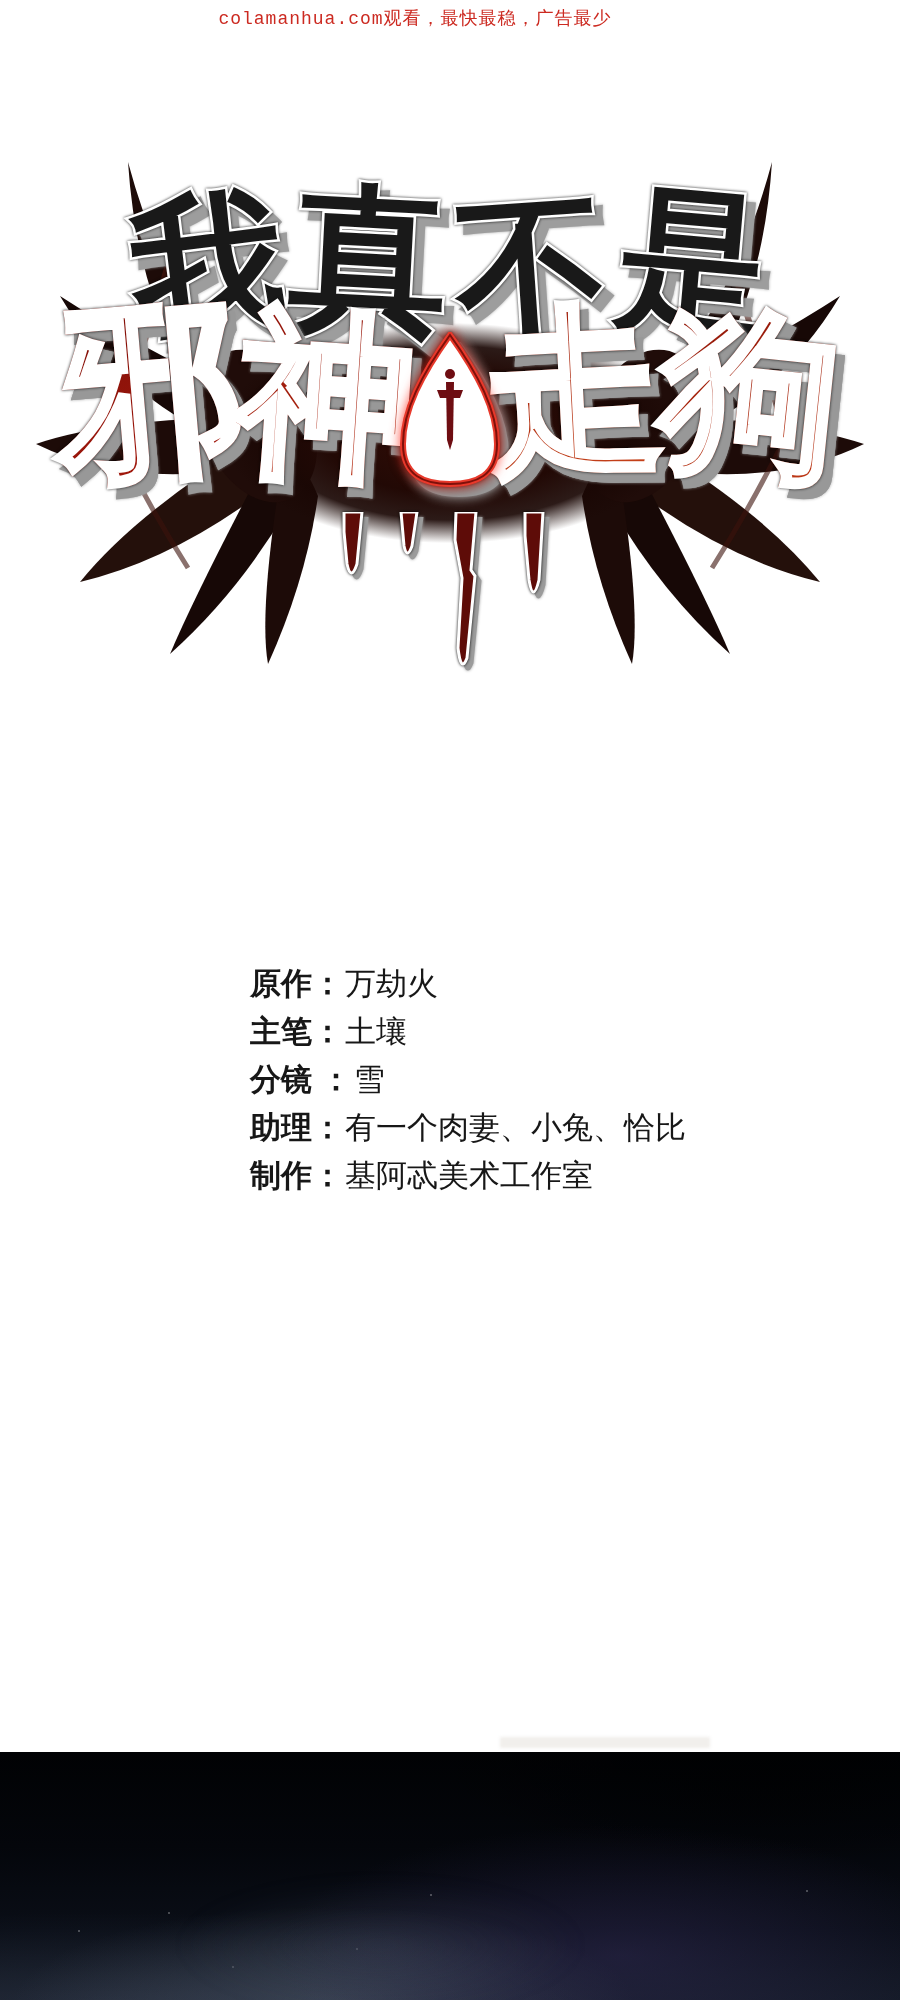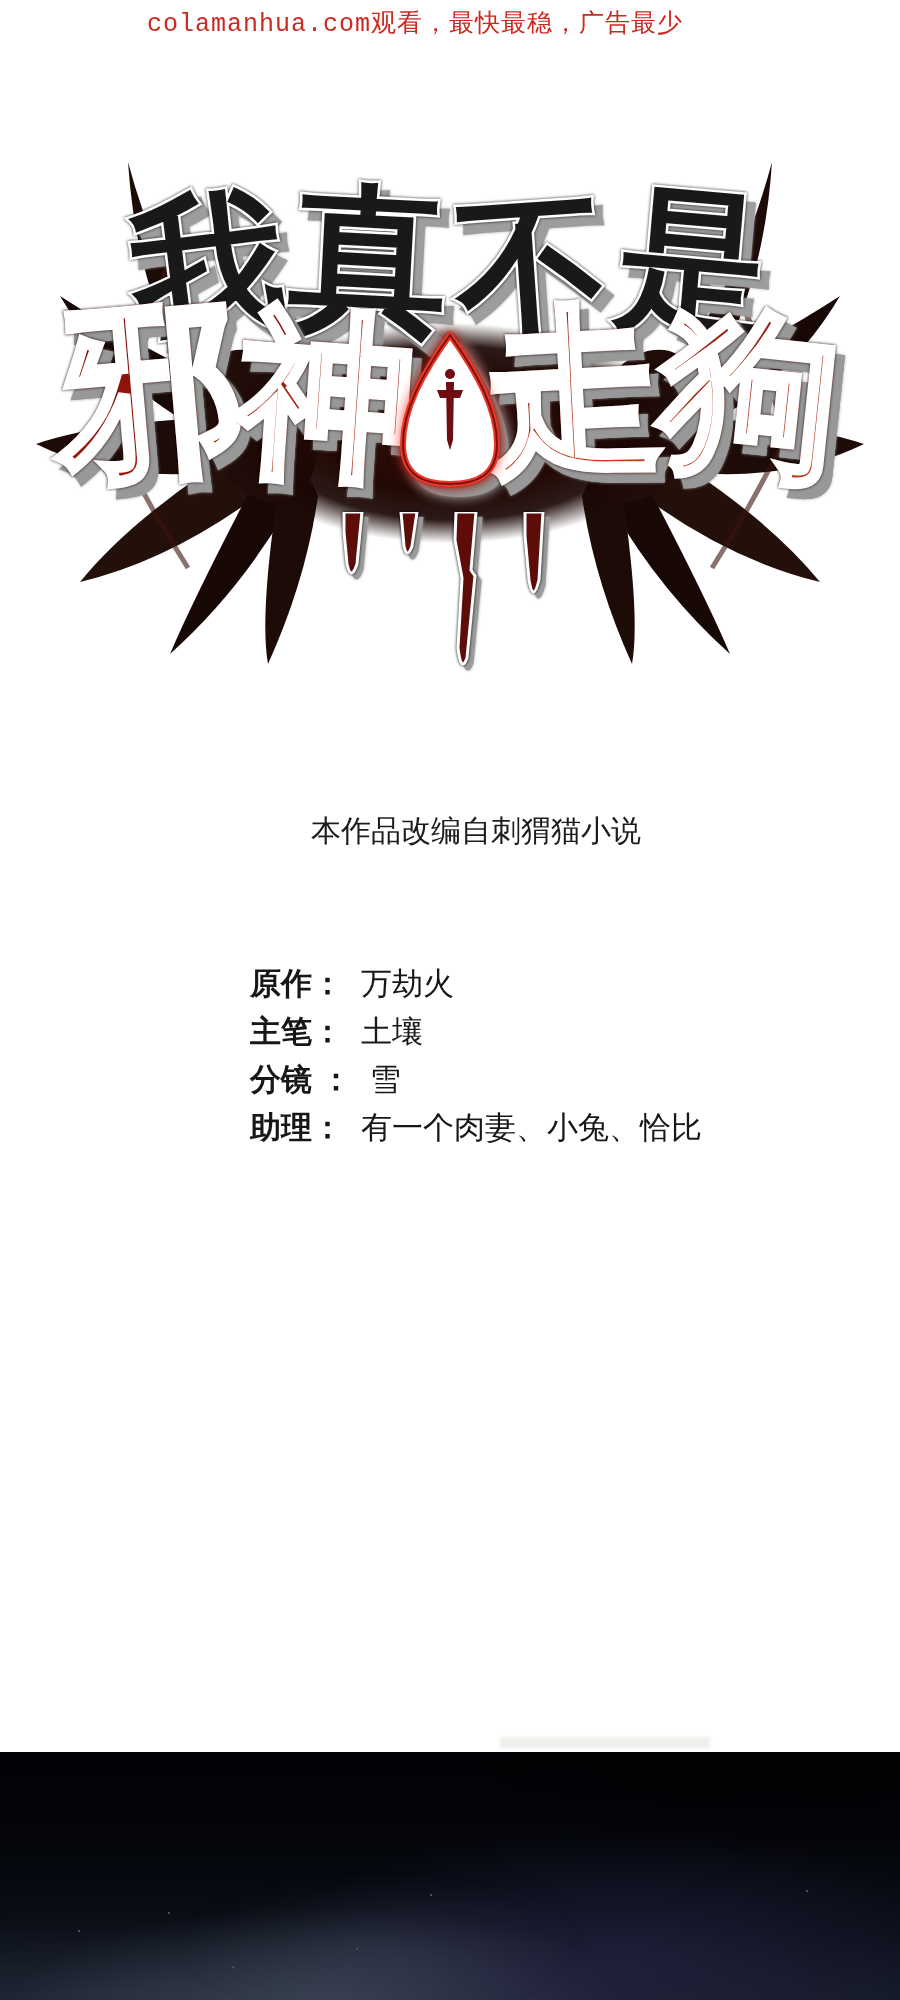--- a/index.html
+++ b/index.html
@@ -6,21 +6,21 @@
   body{
     width:900px;height:2000px;position:relative;overflow:hidden;
     background:#ffffff;
     font-family:"Liberation Sans", sans-serif;
   }
   
   .notice{
     position:absolute;top:6px;left:0;right:95px;
     text-align:center;
     color:#cc2a21;
-    font-size:25px;
+    font-size:18px;
     font-family:"Liberation Mono","DejaVu Sans Mono",monospace;
     letter-spacing:1px;
     white-space:nowrap;
     padding-left:25px;
   }
   
   .logo{
     position:absolute;top:140px;left:0;width:900px;height:560px;
   }
   .wing{position:absolute;top:8px;width:312px;height:520px;z-index:1;}
@@ -78,21 +78,21 @@
   .intro{
     position:absolute;top:806px;left:52px;right:0;z-index:1;
     text-align:center;color:#1c1c1c;
     font-size:30px;line-height:50px;font-weight:500;
   }
   .credits{
     position:absolute;top:960px;left:250px;z-index:1;
     font-size:31px;line-height:48px;font-weight:600;color:#171717;
   }
   .credit-row{white-space:nowrap;}
-  .credit-row .val{margin-left:18px;font-weight:500;}
+  .credit-row .val{margin-left:2px;font-weight:500;}
   
   .watermark{
     position:absolute;top:1737px;left:500px;width:210px;height:11px;
     background:rgba(205,198,185,0.28);
     filter:blur(1.5px);
   }
   
   .night{
     position:absolute;top:1752px;left:0;width:900px;height:248px;overflow:hidden;
     background:
@@ -185,35 +185,37 @@
     <svg class="drip" style="left:452px" width="28" height="168" viewBox="0 0 28 168">
       <path d="M4,0 L24,0 L19,58 L23,64 L15,146 Q9,162 6,136 L10,66 L3,28 Z" fill="#5e0c08" stroke="#fff" stroke-width="3"></path>
     </svg>
     <svg class="drip" style="left:522px" width="24" height="102" viewBox="0 0 24 102">
       <path d="M3,0 L21,0 L17,68 Q11,92 7,68 L3,24 Z" fill="#5e0c08" stroke="#fff" stroke-width="3"></path>
     </svg>
   </div>
 </div>
 
 <div class="intro">
-  <div>本作品改编自刺猬猫小说</div>
 </div>
 
 <div class="credits">
   <div class="credit-row">
     <span class="lbl">原作：</span><span class="val">万劫火</span>
   </div>
   <div class="credit-row">
     <span class="lbl">主笔：</span><span class="val">土壤</span>
   </div>
   <div class="credit-row">
     <span class="lbl">分镜 ：</span><span class="val">雪</span>
   </div>
   <div class="credit-row">
     <span class="lbl">助理：</span><span class="val">有一个肉妻、小兔、恰比</span>
+  </div>
+  <div class="credit-row">
+    <span class="lbl">制作：</span><span class="val">基阿忒美术工作室</span>
   </div>
 </div>
 
 <div class="watermark"></div>
 
 <div class="night">
   <div class="wisp"></div>
   <span class="star s1"></span>
   <span class="star s2"></span>
   <span class="star s3"></span>

